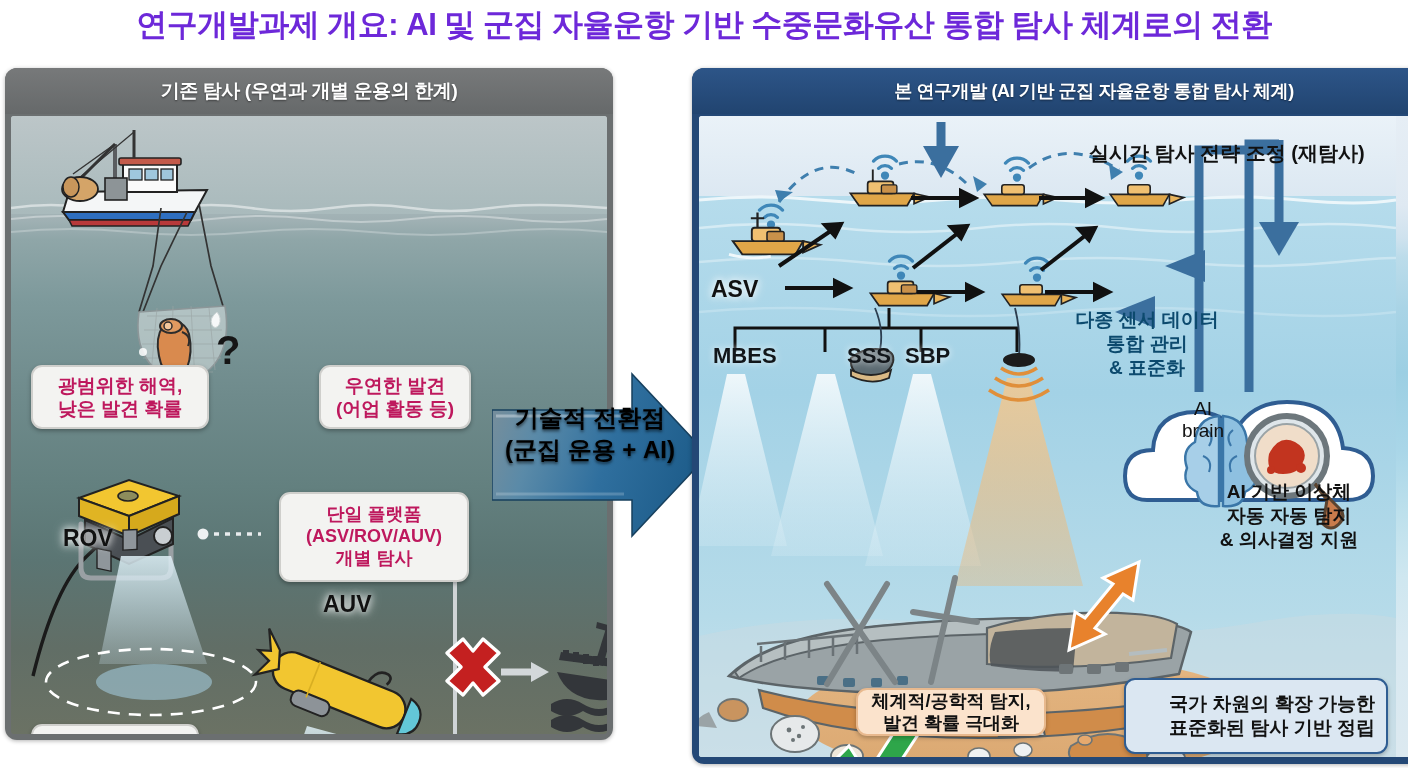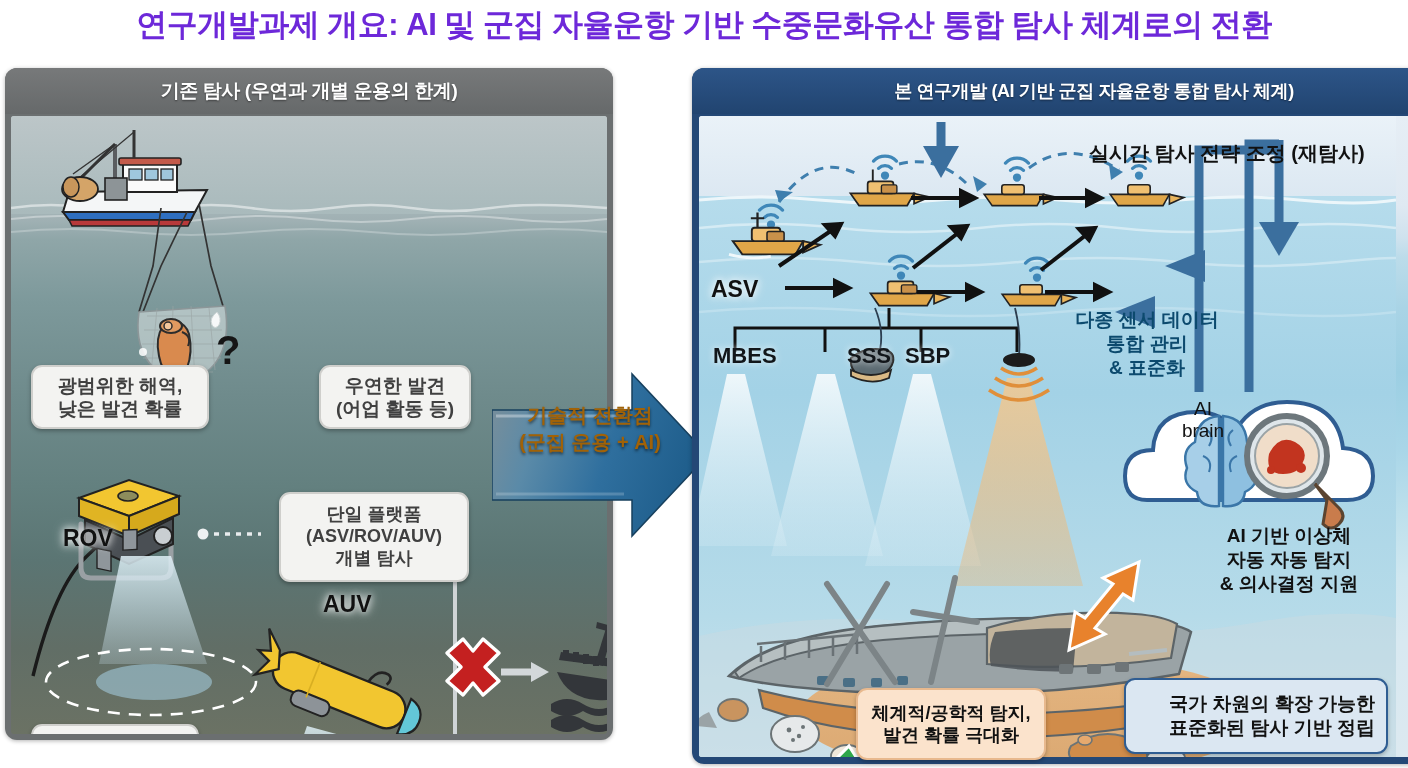--- a/index.html
+++ b/index.html
@@ -67,21 +67,21 @@
         #9ccfe3 40%, #a9d6e8 52%,
         #bde0ec 62%, #cfe7f0 72%,
         #d8e9f1 82%, #dce9f0 100%);
   }
 
   .label-box {
     position: absolute;
     background: #f3f3f1;
     border: 2px solid #cfcfcc;
     border-radius: 11px;
-    color: #404040; font-weight: 700;
+    color: #be185d; font-weight: 700;
     text-align: center; line-height: 1.22;
     box-shadow: 0 2px 4px rgba(0,0,0,.3);
     display:flex; align-items:center; justify-content:center;
     padding: 5px 8px;
     white-space: pre-line;
   }
 
   #lbl-wide-area  { left: 26px;  top: 297px; width: 178px; height: 64px;  font-size: 19px; }
   #lbl-accidental { left: 314px; top: 297px; width: 152px; height: 64px;  font-size: 19px; }
   #lbl-single-platform { left: 250px; top: 424px; width: 190px; height: 90px; font-size: 18px; }
@@ -98,50 +98,49 @@
     position:absolute; font-weight:700; font-size:22px; color:#12161a;
     text-shadow: 0 0 7px rgba(255,255,255,.85);
   }
 
   
   #transition-arrow {
     position: absolute; left: 492px; top: 372px; width: 218px; height: 166px;
   }
   #transition-arrow .arrow-text {
     position: absolute; left: 0; top: 30px; width: 196px;
-    text-align: center; color: #a16207; font-weight: 700; font-size: 20px;
+    text-align: center; color: #000000; font-weight: 700; font-size: 24px;
     line-height: 1.35; text-shadow: 0 2px 3px rgba(0,0,0,.55);
     white-space: pre-line;
     z-index: 3;
   }
 
   
   #lbl-realtime {
     position:absolute; left: 1089px; top: 140px; font-size: 20px; font-weight:700; color:#111;
     white-space: nowrap;
   }
   #lbl-multisensor {
     position:absolute; left: 1058px; top: 308px; width: 178px;
     font-size: 19px; font-weight: 700; color:#0c4a6e; text-align:center; line-height:1.25;
     white-space: pre-line;
   }
   #lbl-aidetect {
     position:absolute; left: 1186px; top: 480px; width: 206px;
     font-size: 19px; font-weight: 700; color:#111; text-align:center; line-height:1.25;
     white-space: pre-line;
-    margin-top: 44px;
   }
   #lbl-aibrain {
     position:absolute; left:1172px; top: 398px; width: 62px;
     font-size: 19px; font-weight: 500; color:#111; text-align:center; line-height:1.18;
     white-space: pre-line;
   }
 
   #lbl-systematic {
-    position:absolute; left: 856px; top: 688px; width: 190px; height: 72px;
+    position:absolute; left: 856px; top: 688px; width: 190px; height: 48px;
     background:#fbe3cc; border:2px solid #e8b98e; border-radius: 11px;
     display:flex;align-items:center;justify-content:center;
     font-size:18px;font-weight:700;color:#111;text-align:center;line-height:1.25;
     white-space: pre-line; box-shadow:0 2px 4px rgba(0,0,0,.25);
   }
   #lbl-national {
     position:absolute; left: 1124px; top: 678px; width: 264px; height: 76px;
     background:#dbe7f2; border:2px solid #2f5d92; border-radius: 11px;
     display:flex;align-items:center;justify-content:center;
     font-size:19px;font-weight:700;color:#111;text-align:center;line-height:1.28;

